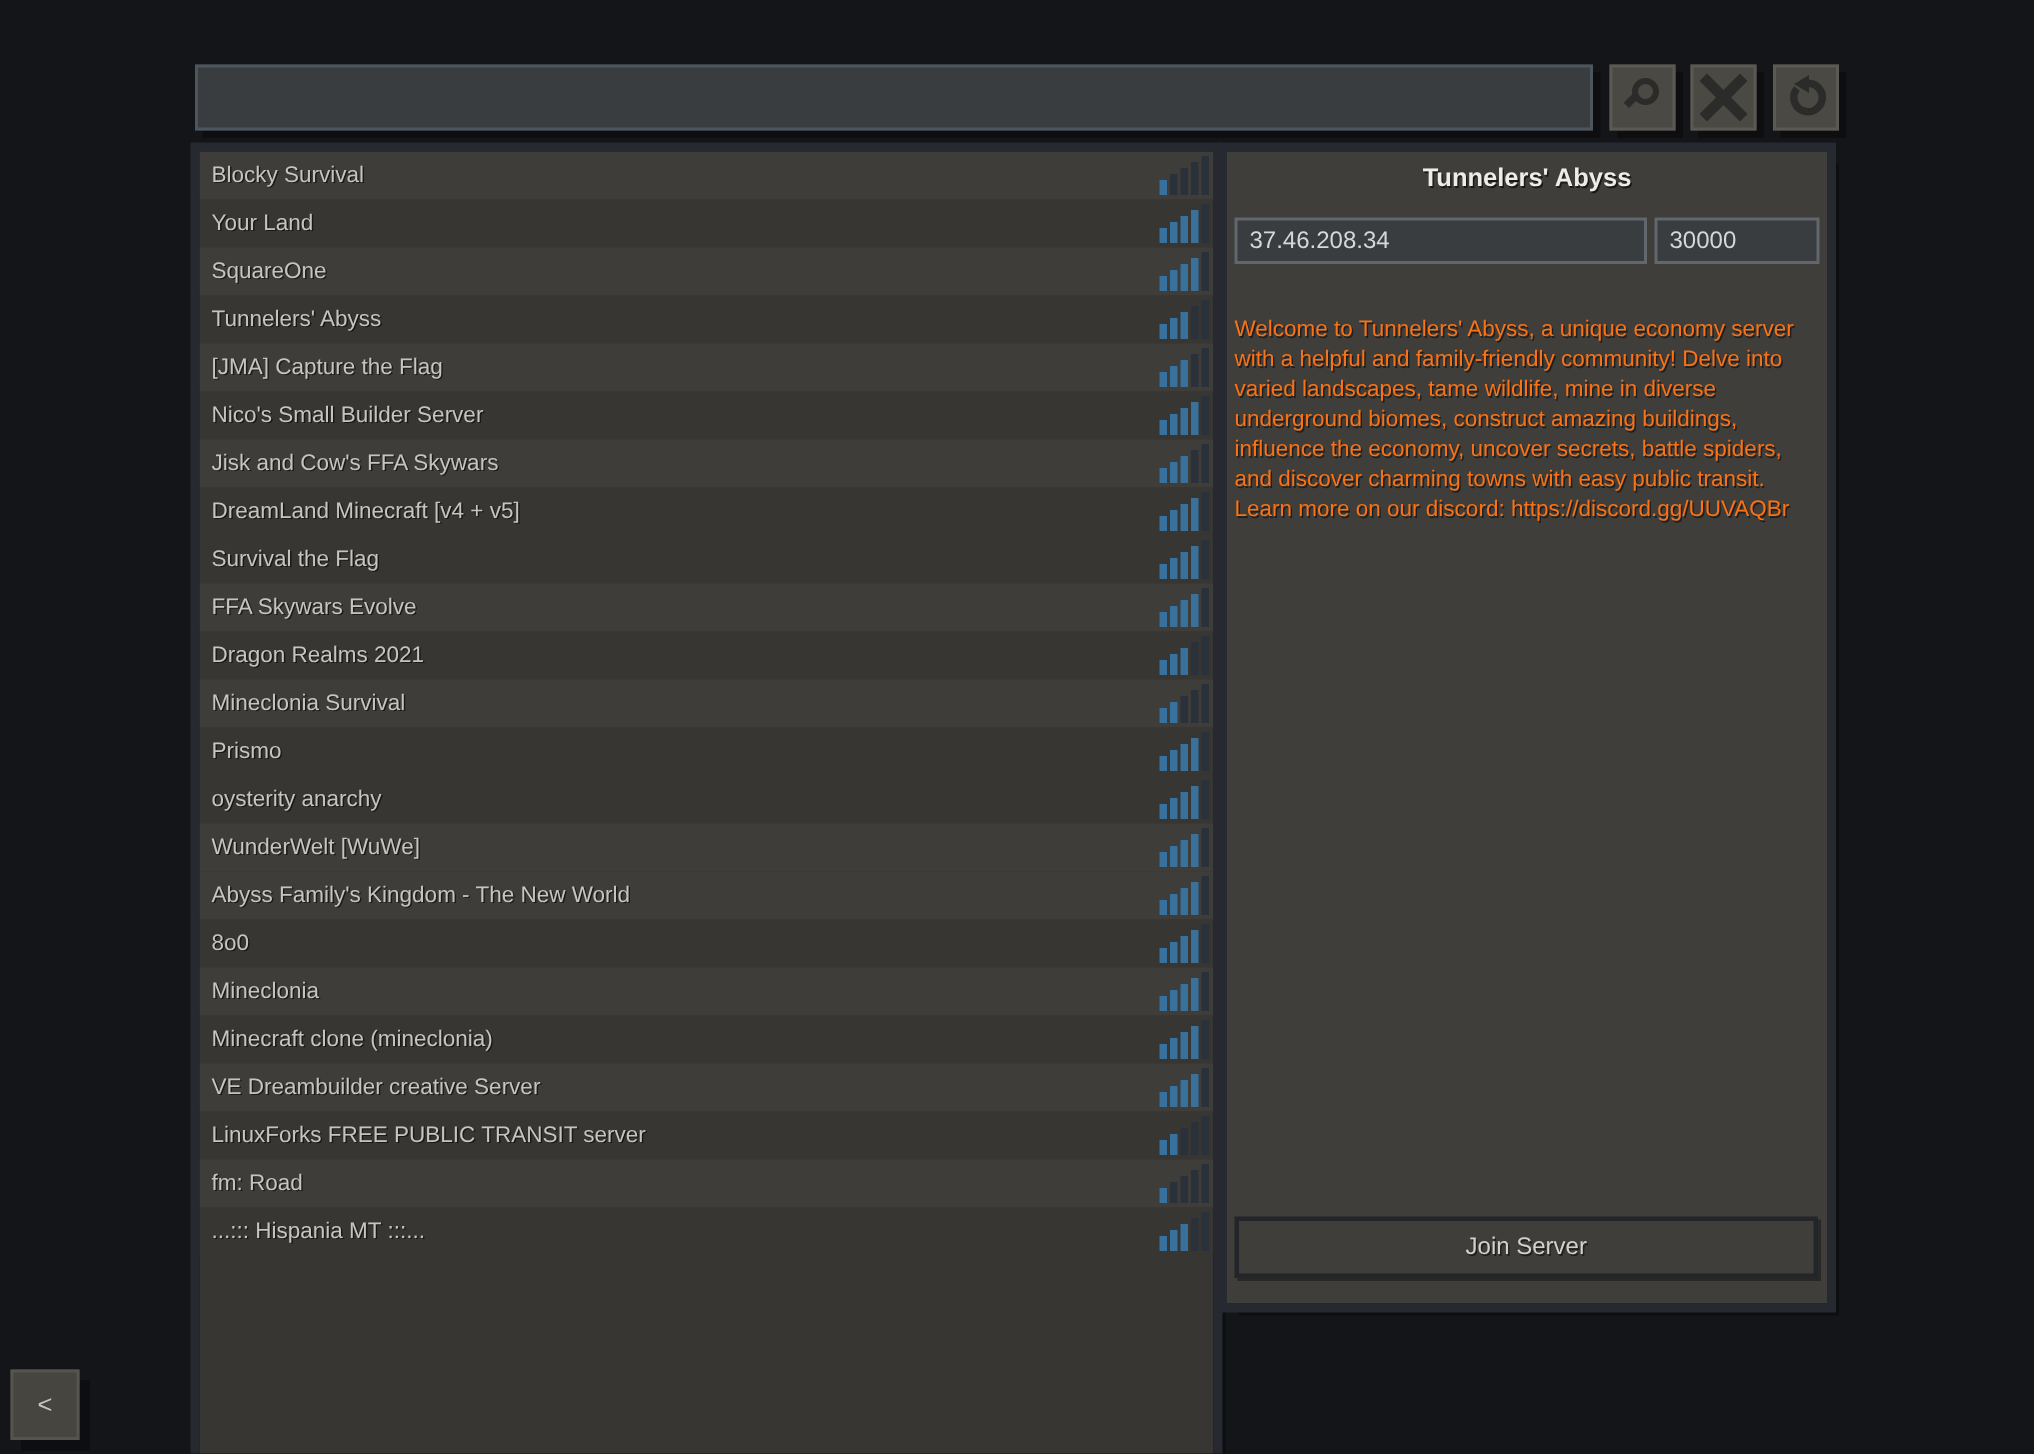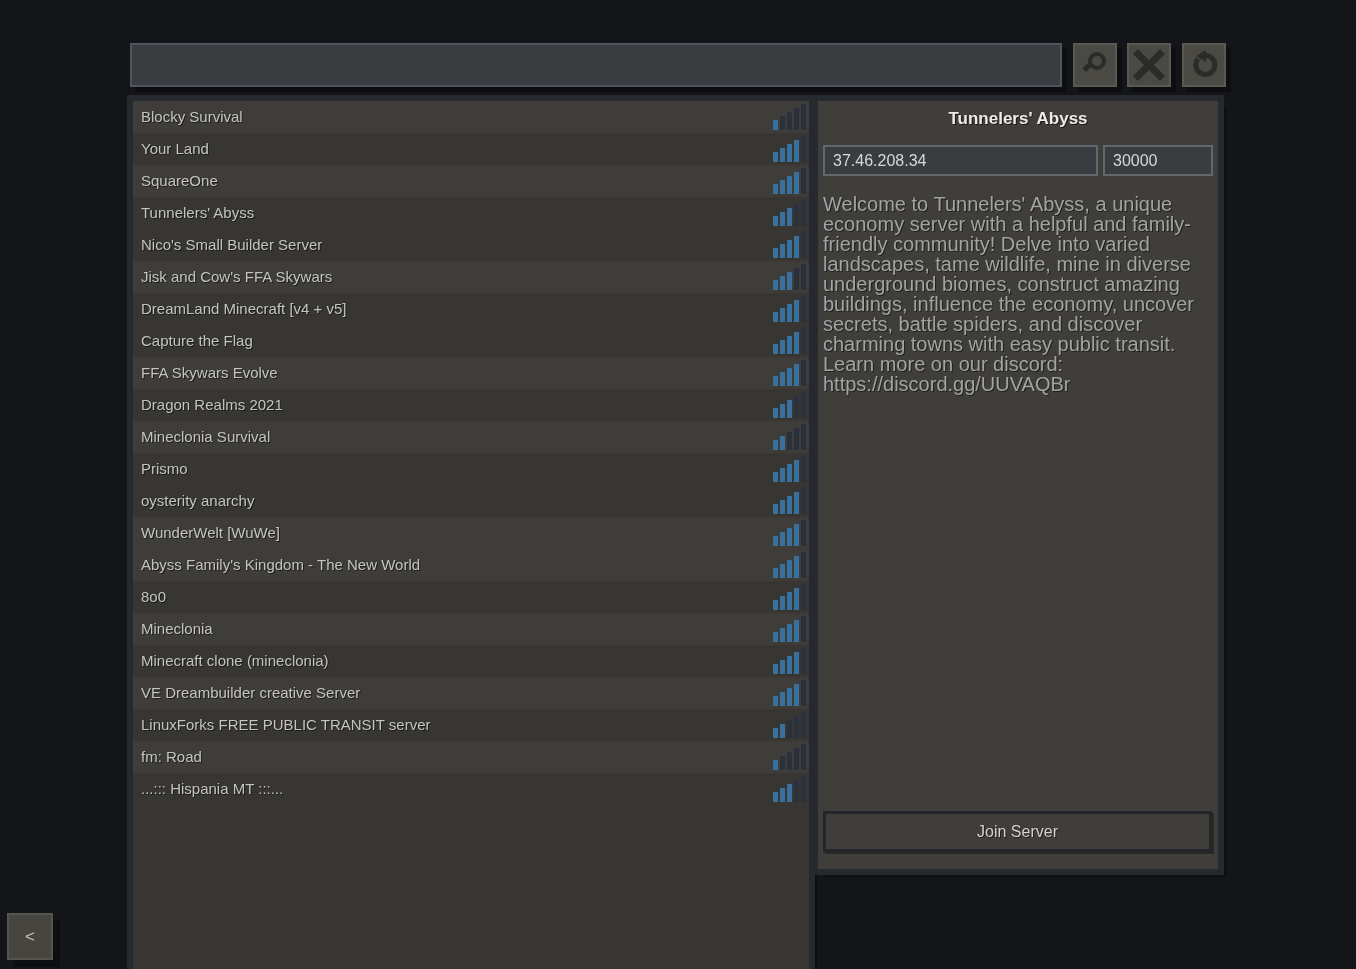--- a/index.html
+++ b/index.html
@@ -82,22 +82,22 @@
   .detail-field{
     position:absolute;top:44px;height:31px;
     background:var(--field-bg);
     border:2px solid #61676c;
     color:#d5d7d9;font-size:16px;padding:0 8px;
     font-family:inherit;outline:none;
   }
   #field-address{left:5px;width:275px;}
   #field-port{left:285px;width:110px;}
   .details-desc{
-    position:absolute;left:5px;top:93px;width:392px;
-    font-size:20px;line-height:20px;color:#a3a3a3;
+    position:absolute;left:5px;top:109px;width:392px;
+    font-size:15px;line-height:20px;color:#f97316;
     text-shadow:1px 1px 0 rgba(0,0,0,0.5);
     word-wrap:break-word;
   }
   .join-btn{
     position:absolute;left:5px;top:710px;width:389px;height:41px;
     background:var(--panel);
     border:3px solid #22252a;
     box-shadow:2px 2px 0 rgba(6,7,9,0.4);
     color:#d3d1ce;font-size:16px;font-family:inherit;
     text-shadow:1px 1px 0 rgba(0,0,0,0.5);
@@ -177,20 +177,30 @@
     <div class="server-row even">
     <span>Tunnelers' Abyss</span>
     <span class="ping-icon">
         <span class="bar lit" style="height: 10px;"></span>
         <span class="bar lit" style="height: 14px;"></span>
         <span class="bar lit" style="height: 18px;"></span>
         <span class="bar" style="height: 22px;"></span>
         <span class="bar" style="height: 26px;"></span>
       </span>
   </div>
+    <div class="server-row odd">
+    <span>[JMA] Capture the Flag</span>
+    <span class="ping-icon">
+        <span class="bar lit" style="height: 10px;"></span>
+        <span class="bar lit" style="height: 14px;"></span>
+        <span class="bar lit" style="height: 18px;"></span>
+        <span class="bar" style="height: 22px;"></span>
+        <span class="bar" style="height: 26px;"></span>
+      </span>
+  </div>
     <div class="server-row even">
     <span>Nico's Small Builder Server</span>
     <span class="ping-icon">
         <span class="bar lit" style="height: 10px;"></span>
         <span class="bar lit" style="height: 14px;"></span>
         <span class="bar lit" style="height: 18px;"></span>
         <span class="bar lit" style="height: 22px;"></span>
         <span class="bar" style="height: 26px;"></span>
       </span>
   </div>
@@ -208,21 +218,21 @@
     <span>DreamLand Minecraft [v4 + v5]</span>
     <span class="ping-icon">
         <span class="bar lit" style="height: 10px;"></span>
         <span class="bar lit" style="height: 14px;"></span>
         <span class="bar lit" style="height: 18px;"></span>
         <span class="bar lit" style="height: 22px;"></span>
         <span class="bar" style="height: 26px;"></span>
       </span>
   </div>
     <div class="server-row even">
-    <span>Capture the Flag</span>
+    <span>Survival the Flag</span>
     <span class="ping-icon">
         <span class="bar lit" style="height: 10px;"></span>
         <span class="bar lit" style="height: 14px;"></span>
         <span class="bar lit" style="height: 18px;"></span>
         <span class="bar lit" style="height: 22px;"></span>
         <span class="bar" style="height: 26px;"></span>
       </span>
   </div>
     <div class="server-row odd">
     <span>FFA Skywars Evolve</span>

